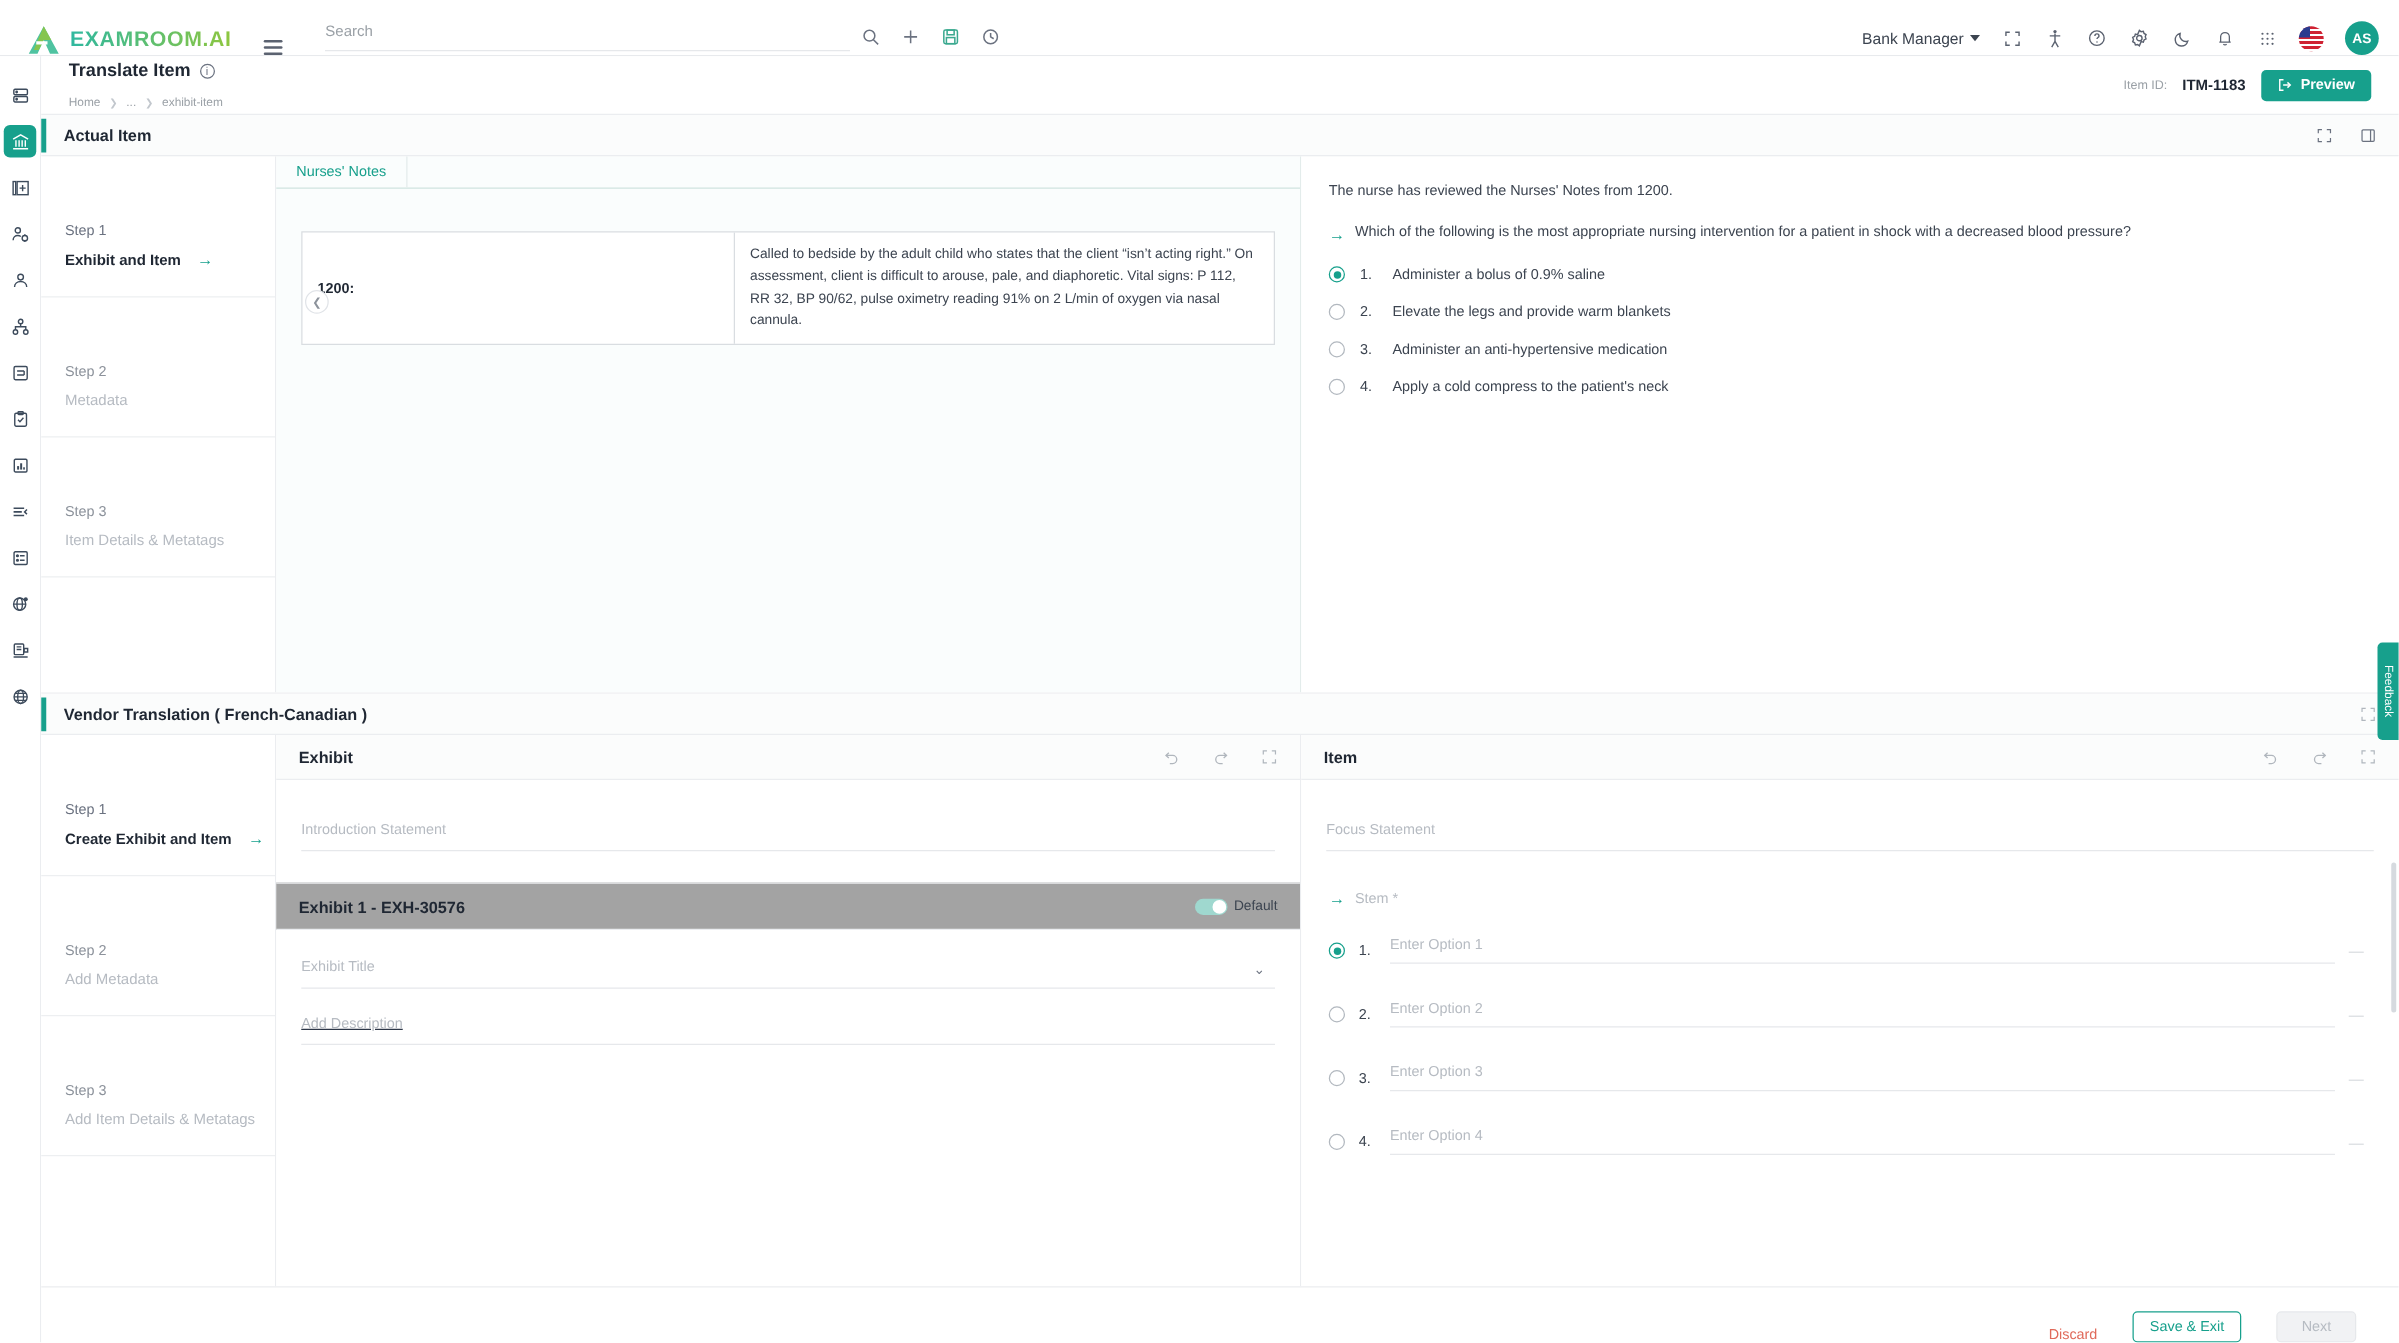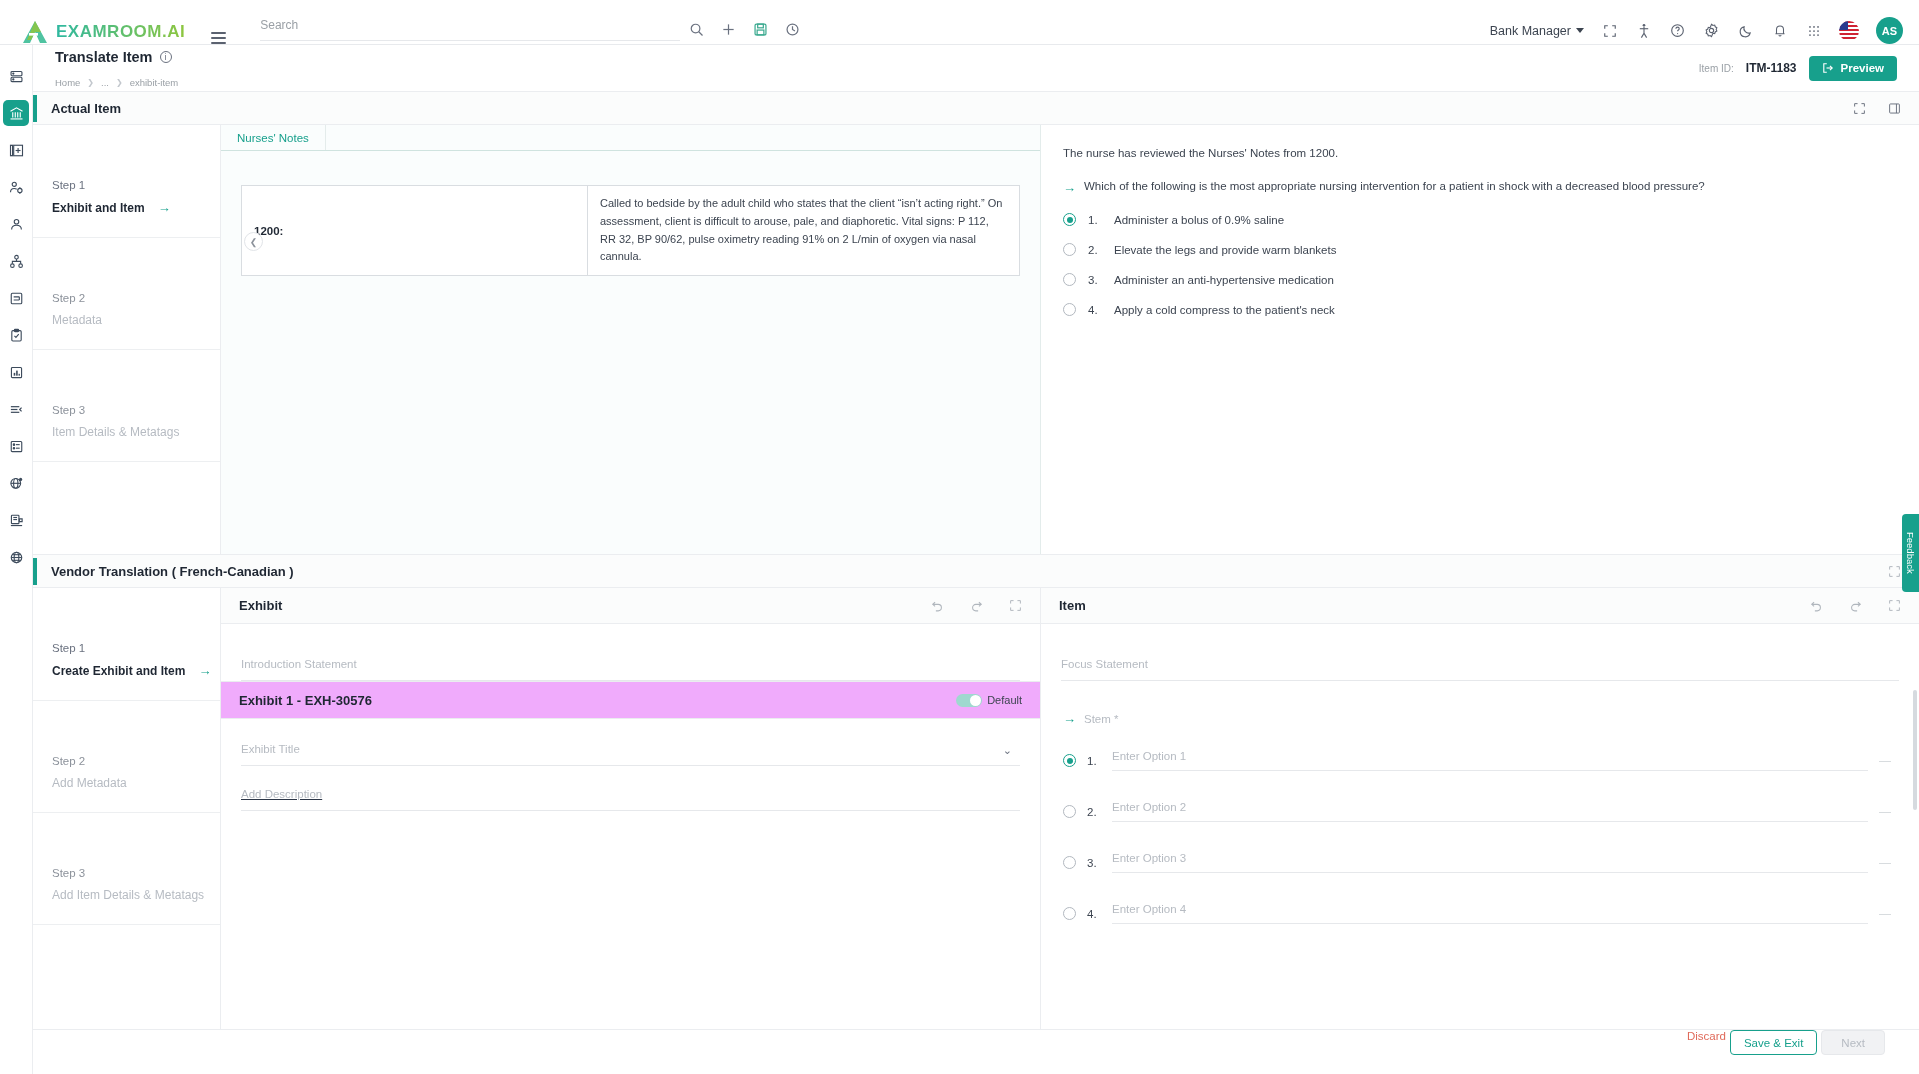--- a/index.html
+++ b/index.html
@@ -180,21 +180,21 @@
   }
   .sub-title { font-size: 13px; font-weight: bold; color: #1f2733; }
   .sub-icons { margin-left: auto; display: flex; gap: 26px; color: #b0b6bd; }
   .fld {
     margin: 0 20px; padding-top: 34px; position: relative;
   }
   .fld-ph { font-size: 11.5px; color: #b6bbc2; padding-bottom: 10px; }
   .fld-underline { border-bottom: 1px solid #e6e8eb; }
   .ex-head {
     height: 38px; border-top: 1px solid #ebedf0; border-bottom: 1px solid #ebedf0;
-    background: #f0abfc; display: flex; align-items: center; padding: 0 18px; 
+    background: #a3a3a3; display: flex; align-items: center; padding: 0 18px; margin-top: 25px;
   }
   .ex-head-t { font-size: 13px; font-weight: bold; color: #1f2733; }
   .ex-head-r { margin-left: auto; display: flex; align-items: center; gap: 5px; }
   .toggle {
     width: 26px; height: 13px; border-radius: 7px; background: #9fd8cf; position: relative; cursor: pointer;
   }
   .toggle::after {
     content:""; position:absolute; right: 1px; top: 1px; width: 11px; height: 11px;
     border-radius: 50%; background: #fff;
   }
@@ -206,21 +206,21 @@
   .vi-opt { display: flex; align-items: center; gap: 11px; }
   .vi-num { font-size: 11.5px; color: #3c4450; width: 14px; }
   .vi-in { flex: 1; border-bottom: 1px solid #e6e8eb; padding-bottom: 8px; font-size: 11.5px; color: #b6bbc2; }
   .drag { color: #d4d8dc; font-size: 12px; }
   .v-stem { display: flex; align-items: center; gap: 8px; margin: 30px 0 0 22px; font-size: 11.5px; color: #b6bbc2; }
 
   
   .footer {
     position: absolute; left: 33px; bottom: 0; width: 1886px; height: 45px;
     background: #fff; border-top: 1px solid #ebedf0;
-    display: flex; align-items: flex-start; justify-content: flex-end; gap: 4px; padding-right: 34px;
+    display: flex; align-items: flex-end; justify-content: flex-end; gap: 28px; padding-right: 34px;
   }
   .btn-discard { background: none; border: none; color: #e06a5a; font-size: 11.5px; cursor: pointer; font-family: "Liberation Sans", sans-serif; }
   .btn-save {
     background: #fff; border: 1px solid #17a08c; color: #17a08c; border-radius: 4px;
     height: 25px; padding: 0 13px; font-size: 11.5px; cursor: pointer; font-family: "Liberation Sans", sans-serif;
   }
   .btn-next {
     background: #f1f2f4; border: 1px solid #e6e8eb; color: #b6bbc2; border-radius: 4px;
     height: 25px; padding: 0 19px; font-size: 11.5px; cursor: default; font-family: "Liberation Sans", sans-serif;
   }

